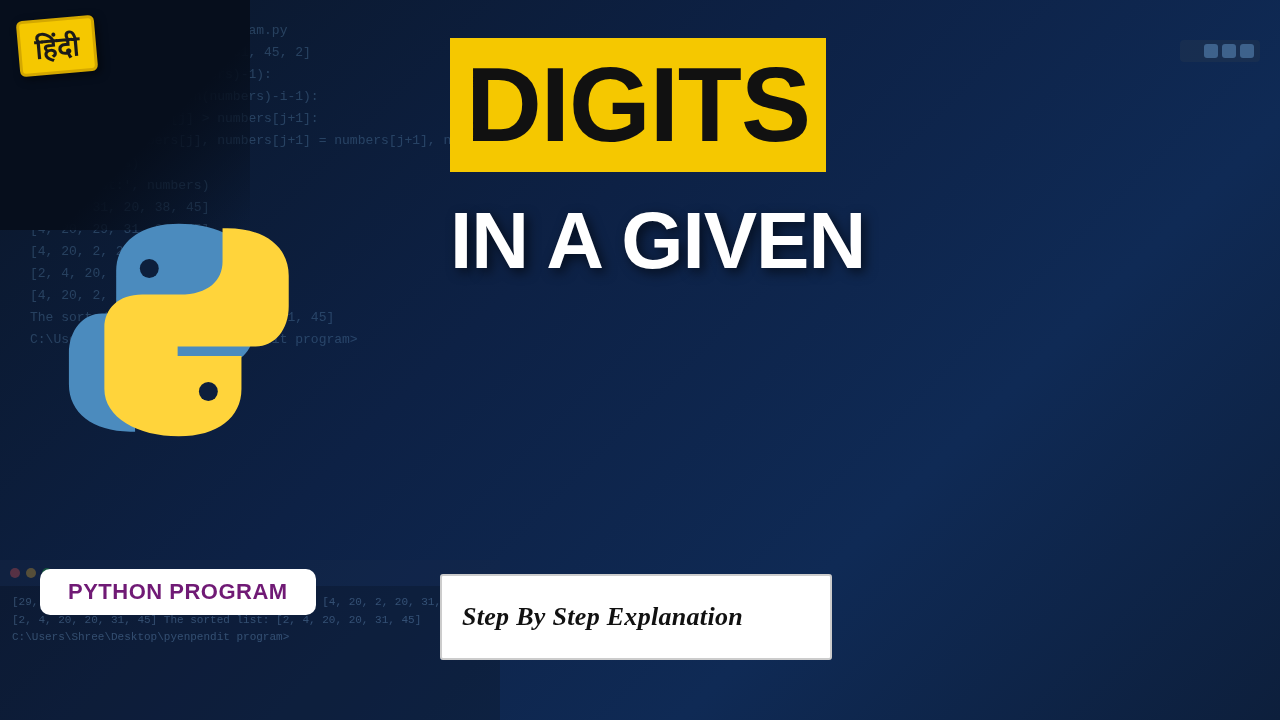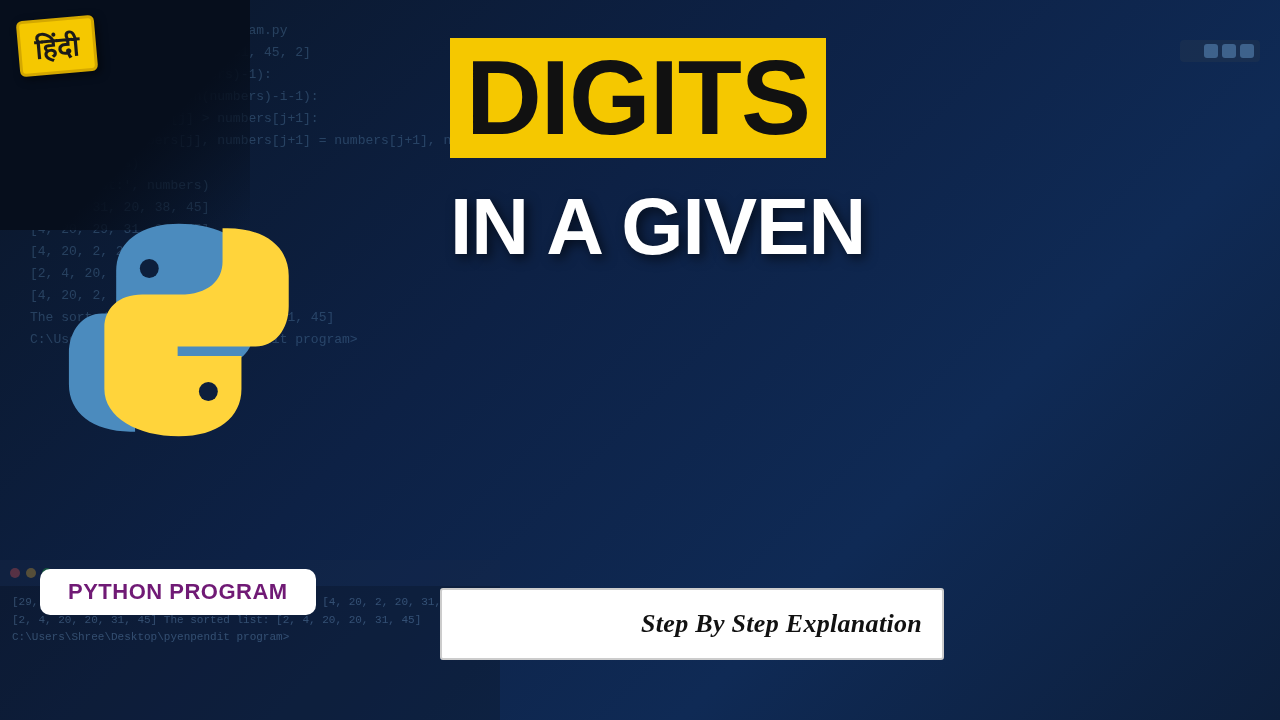--- a/index.html
+++ b/index.html
@@ -113,21 +113,21 @@
       text-shadow: 4px 4px 12px rgba(0,0,0,0.6);
     }
 
     .title-highlight {
       background: #f5c800;
       color: #111;
       font-size: 105px;
       font-weight: 900;
       text-transform: uppercase;
       display: inline-block;
-      padding: 5px 16px;
+      padding: 12px 16px;
       line-height: 1.05;
       letter-spacing: -1px;
       margin: 8px 0;
     }
 
     .title-line3 {
       font-size: 80px;
       font-weight: 900;
       color: white;
       text-transform: uppercase;
@@ -148,25 +148,25 @@
       line-height: 1.05;
       letter-spacing: -1px;
       margin: 8px 0;
     }
 
     
     .step-badge {
       position: absolute;
       bottom: 60px;
       left: 440px;
-      width: 504px;
+      width: 392px;
       background: white;
       border: 2px solid #ccc;
-      padding: 19px 20px;
-      text-align: right;
+      padding: 26px 20px;
+      text-align: left;
       z-index: 10;
       border-radius: 3px;
     }
 
     .step-badge-text {
       font-family: Georgia, 'Times New Roman', serif;
       font-size: 26px;
       font-style: italic;
       color: #111;
       font-weight: 600;

